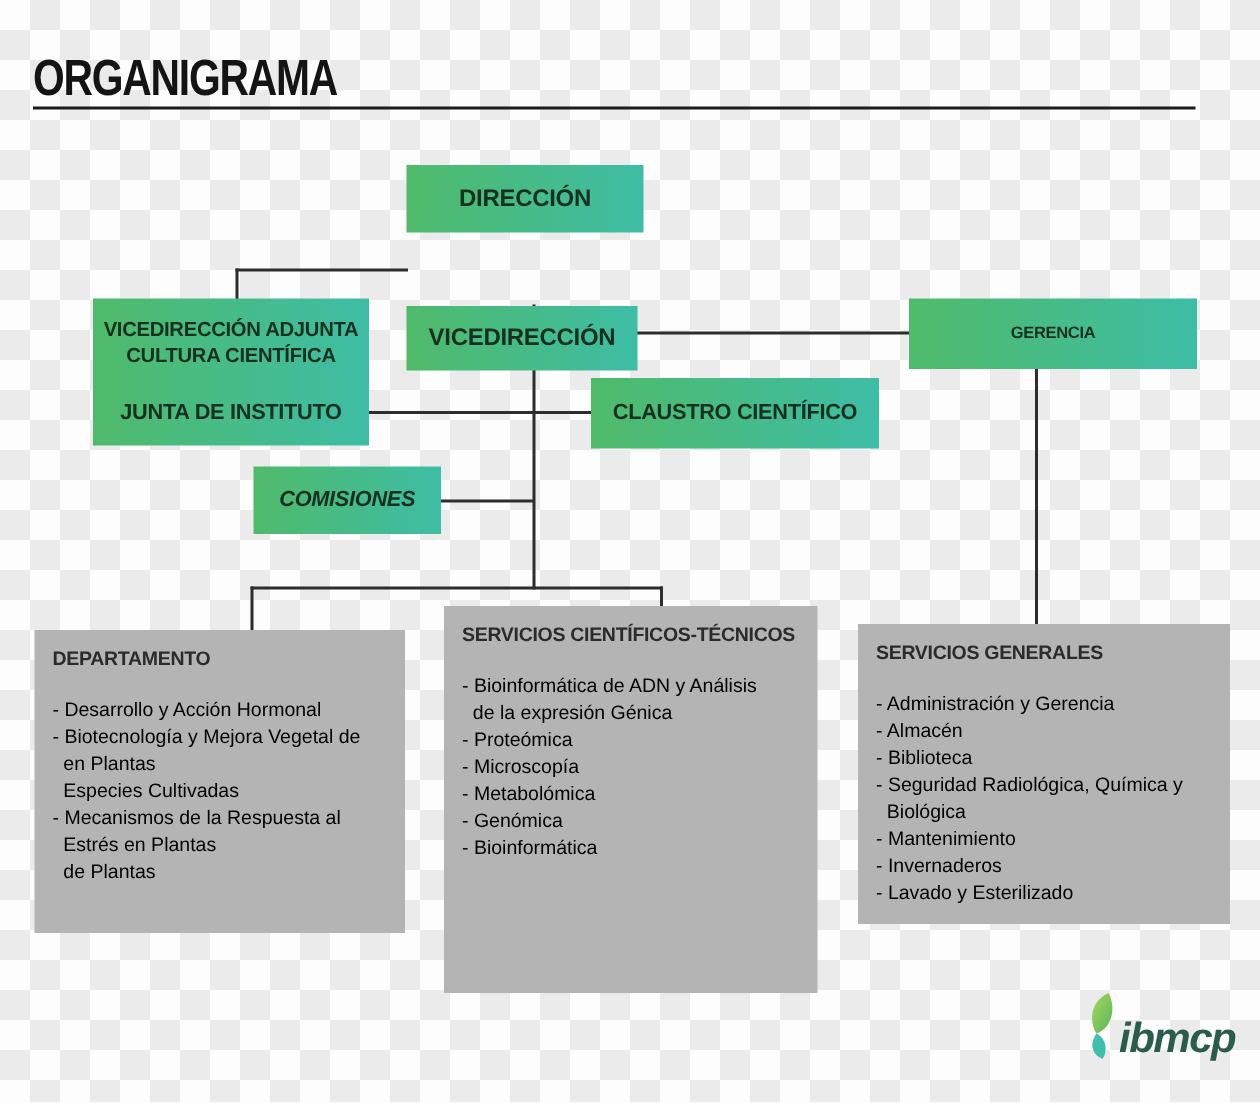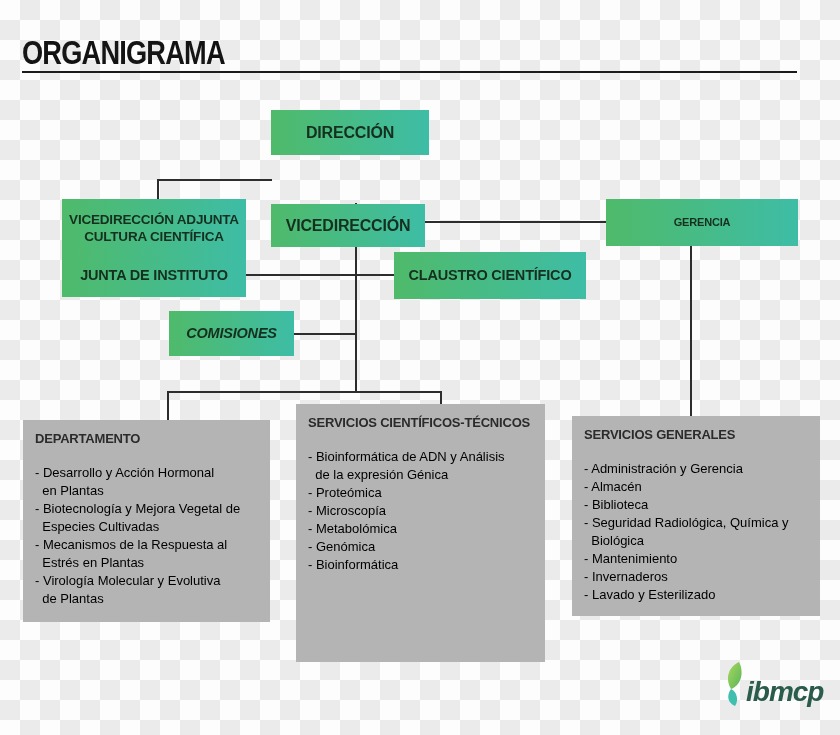--- a/index.html
+++ b/index.html
@@ -92,26 +92,25 @@
   </div>
 
   <div class="node" style="left:169px; top:311px; width:125px; height:45px; font-size:14.5px;font-style:italic;">
     <span class="nline">COMISIONES</span>
   </div>
 
   <div class="section" style="left:23px; top:420px; width:247px; height:202px;">
     <div class="sec-title">DEPARTAMENTO</div>
     <div>
         <div class="line">- Desarrollo y Acción Hormonal</div>
+        <div class="line">- Biotecnología y Mejora Vegetal de</div>
         <div class="line">  en Plantas</div>
-        <div class="line">- Biotecnología y Mejora Vegetal de</div>
         <div class="line">  Especies Cultivadas</div>
         <div class="line">- Mecanismos de la Respuesta al</div>
         <div class="line">  Estrés en Plantas</div>
-        <div class="line">- Virología Molecular y Evolutiva</div>
         <div class="line">  de Plantas</div>
       </div>
   </div>
 
   <div class="section" style="left:296px; top:404px; width:249px; height:258px;">
     <div class="sec-title">SERVICIOS CIENTÍFICOS-TÉCNICOS</div>
     <div>
         <div class="line">- Bioinformática de ADN y Análisis</div>
         <div class="line">  de la expresión Génica</div>
         <div class="line">- Proteómica</div>

